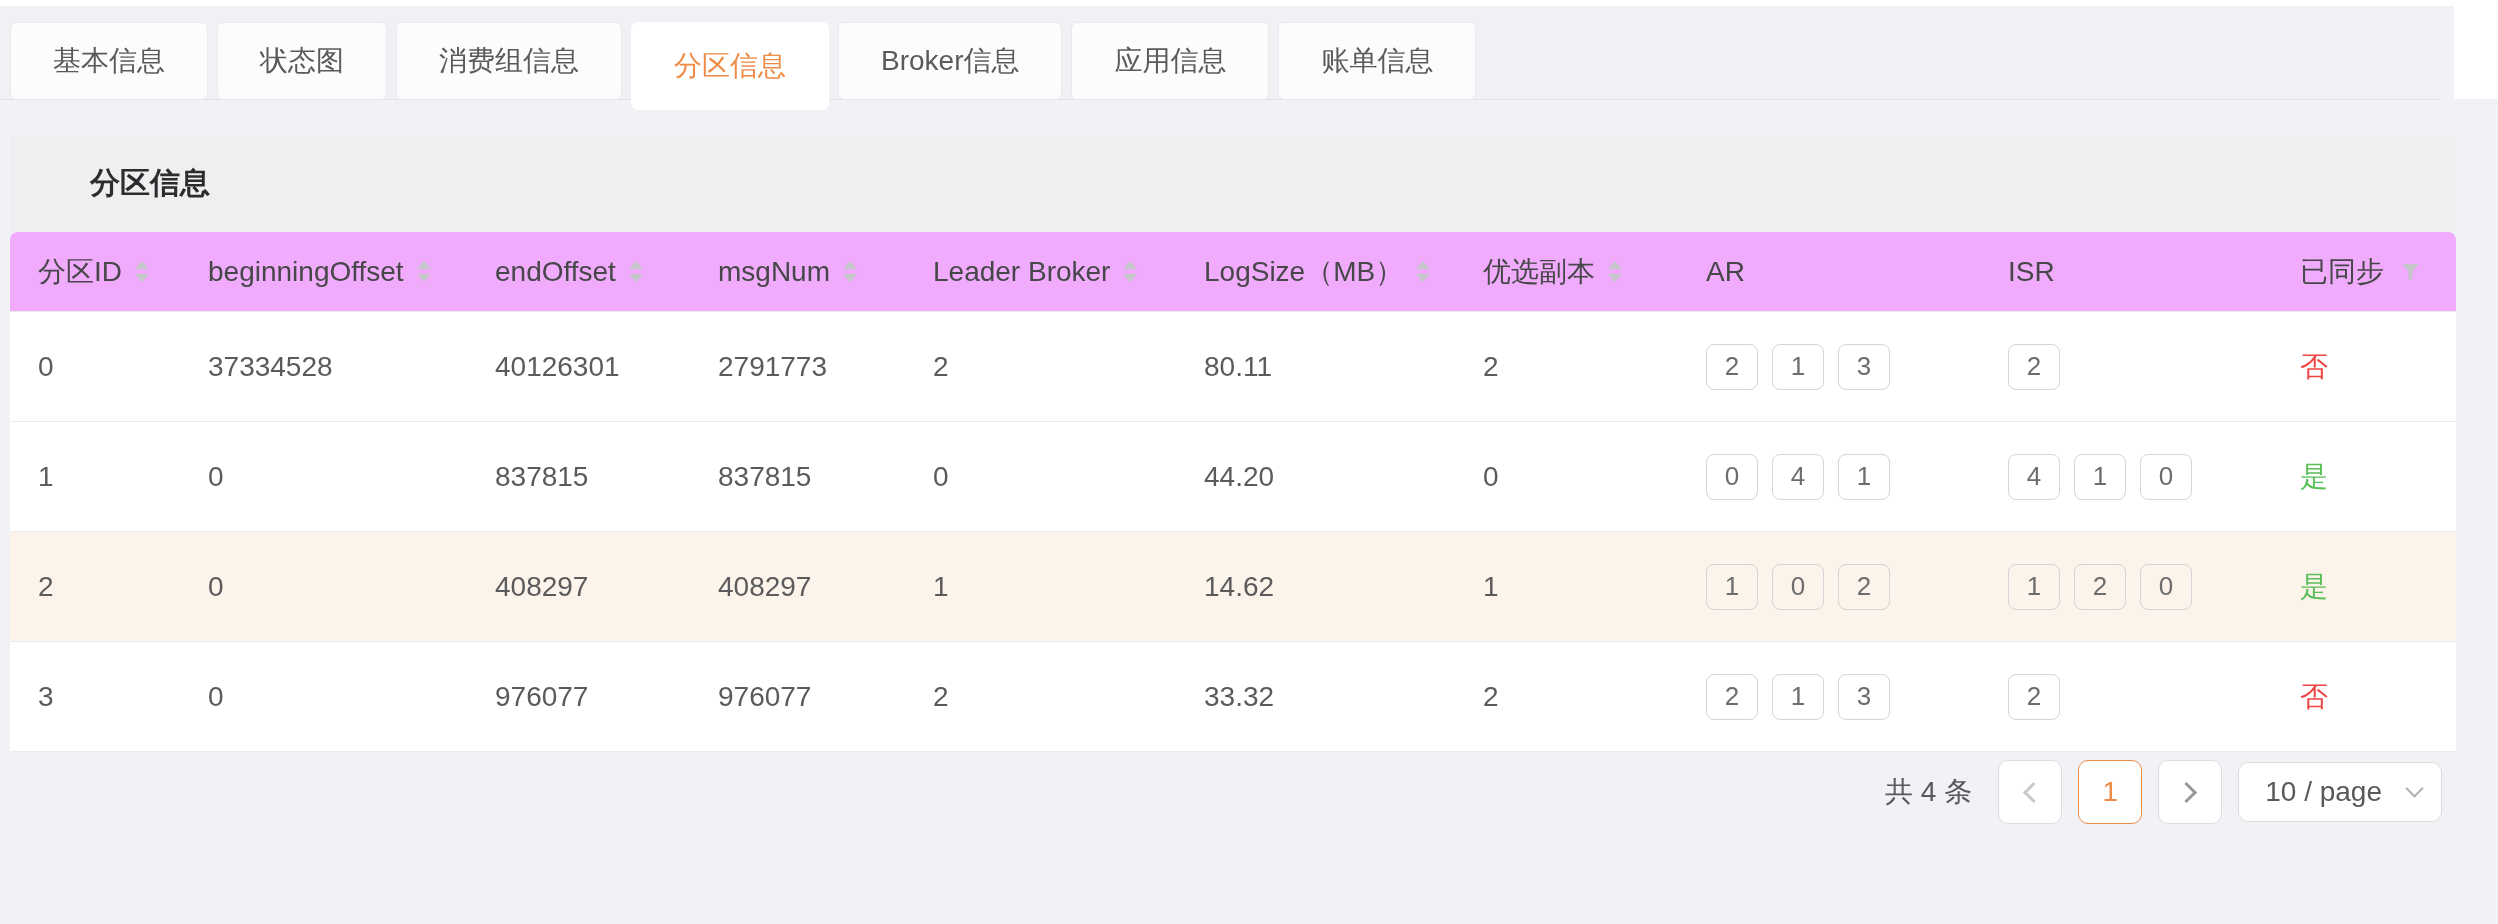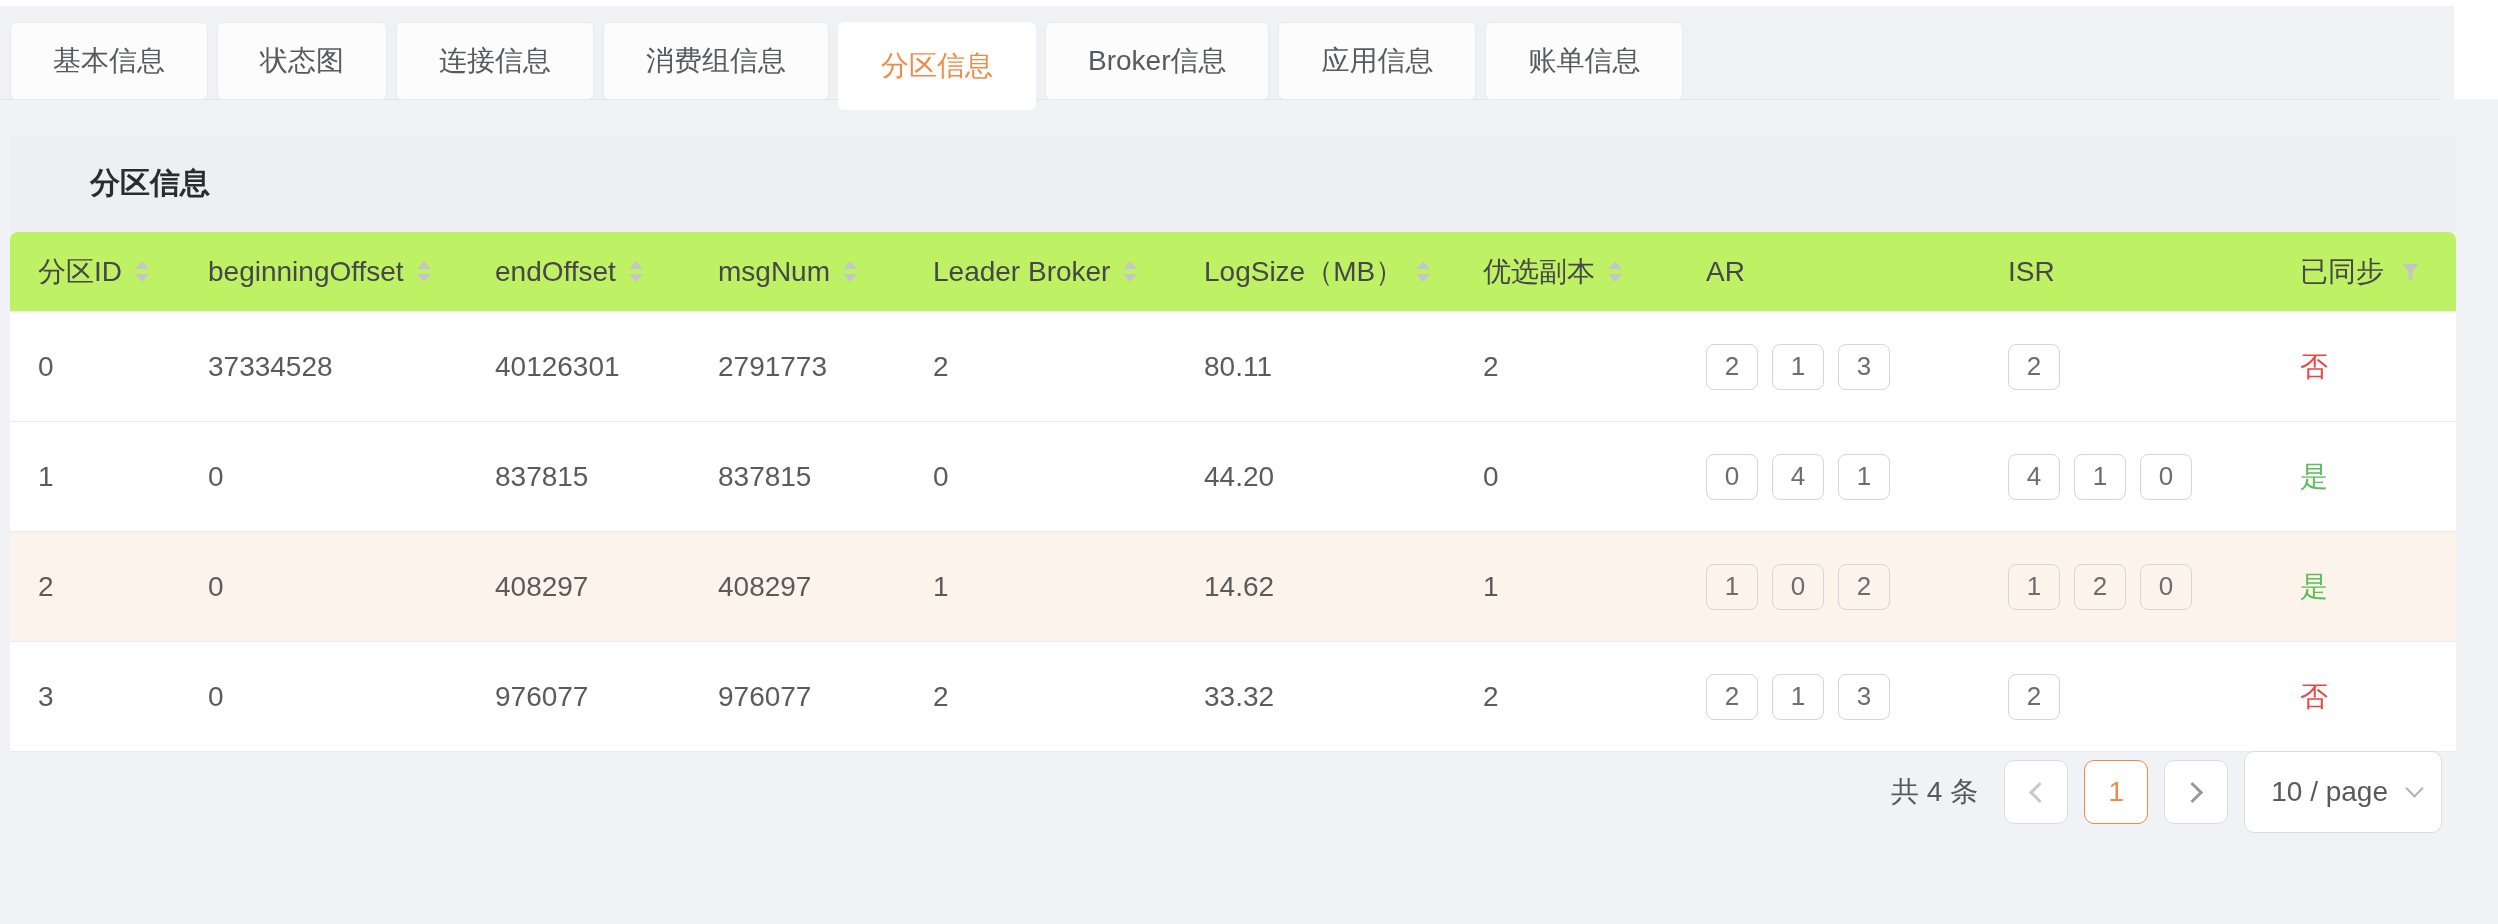--- a/index.html
+++ b/index.html
@@ -47,21 +47,21 @@
     width:414px; height:64px; background:#ffffff;
     border:1px solid #d9dadc; border-radius:10px;
     display:flex; align-items:center; padding:0 20px 0 24px;
   }
   .search-input { flex:1; border:none; outline:none; background:transparent; font-size:28px; color:#333; min-width:0; }
   .search-input::placeholder { color:#c3c4c6; }
   .search-icon { width:32px; height:32px; flex:0 0 auto; cursor:pointer; }
 
   
   .thead {
-    display:flex; height:80px; background:#bef264; border-radius:8px 8px 0 0;
+    display:flex; height:80px; background:#f0abfc; border-radius:8px 8px 0 0;
     align-items:center; font-size:28px; color:#474749; border-bottom:1px solid #ebebec;
   }
   .cell { display:flex; align-items:center; padding-left:28px; flex:0 0 auto; }
   .c0{width:170px} .c1{width:287px} .c2{width:223px} .c3{width:215px} .c4{width:271px}
   .c5{width:279px} .c6{width:223px} .c7{width:302px} .c8{width:292px} .c9{flex:1 1 auto}
 
   .trow {
     display:flex; height:110px; align-items:center; background:#ffffff;
     border-bottom:1px solid #ebebec; font-size:28px; color:#5b5b5d;
   }
@@ -95,35 +95,34 @@
   .pg-btn {
     width:64px; height:64px; background:#ffffff; border:1px solid #dcdcde; border-radius:10px;
     display:flex; align-items:center; justify-content:center; cursor:pointer;
   }
   .pg-btn.current { border-color:#ed8b47; color:#ed8b47; }
   .chev { width:15px; height:15px; border-top:3px solid #98989b; border-right:3px solid #98989b; display:block; }
   .chev.left  { transform:rotate(-135deg); margin-left:7px; border-color:#c9c9cc; }
   .chev.right { transform:rotate(45deg); margin-right:7px; }
   .chev.small { width:13px; height:13px; border-width:2px; transform:rotate(135deg); margin-top:-8px; border-color:#b2b2b5; }
   .pg-select {
-    height:82px; padding:0 20px 0 26px; background:#ffffff;
+    height:60px; padding:0 20px 0 26px; background:#ffffff;
     border:1px solid #dcdcde; border-radius:10px;
-    display:flex; align-items:center; gap:20px; cursor:pointer;
+    display:flex; align-items:center; gap:26px; cursor:pointer;
   }
 </style>
 </head>
 <body>
 
 <div class="top-strip"></div>
 <div class="corner-white"></div>
 
 <nav class="tabbar" id="tabbar">
     <div class="tab">基本信息</div>
     <div class="tab">状态图</div>
-    <div class="tab">连接信息</div>
     <div class="tab">消费组信息</div>
     <div class="tab active">分区信息</div>
     <div class="tab">Broker信息</div>
     <div class="tab">应用信息</div>
     <div class="tab">账单信息</div>
   </nav>
 
 <div class="card">
   <div class="panel-header">
     <div class="panel-title">分区信息</div>

